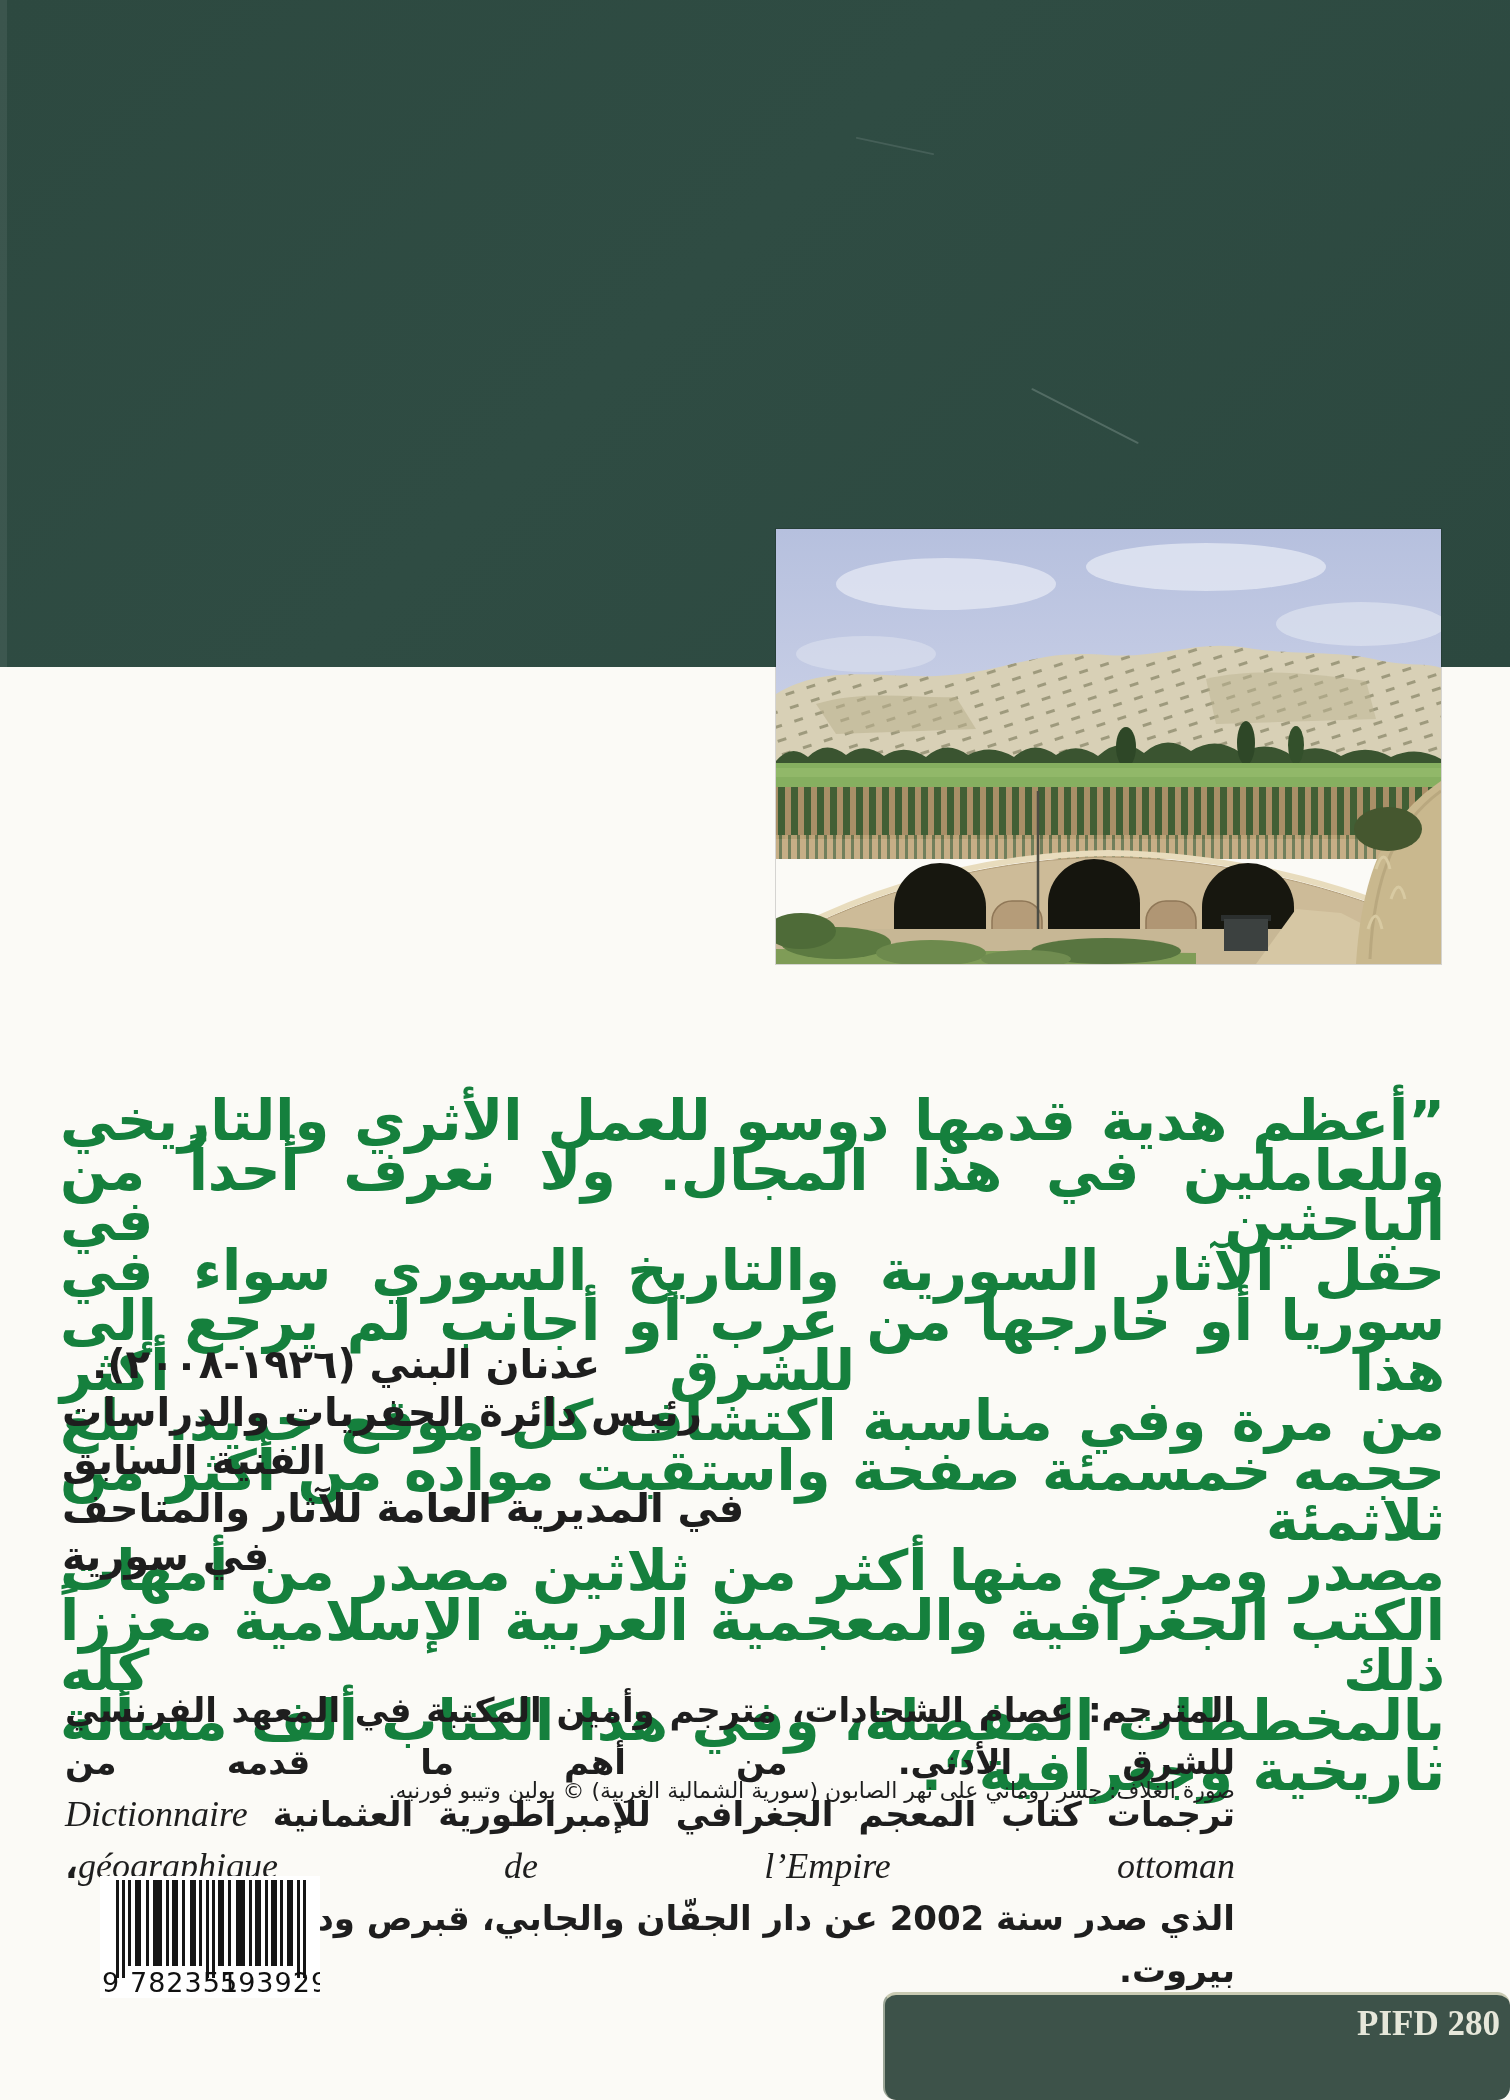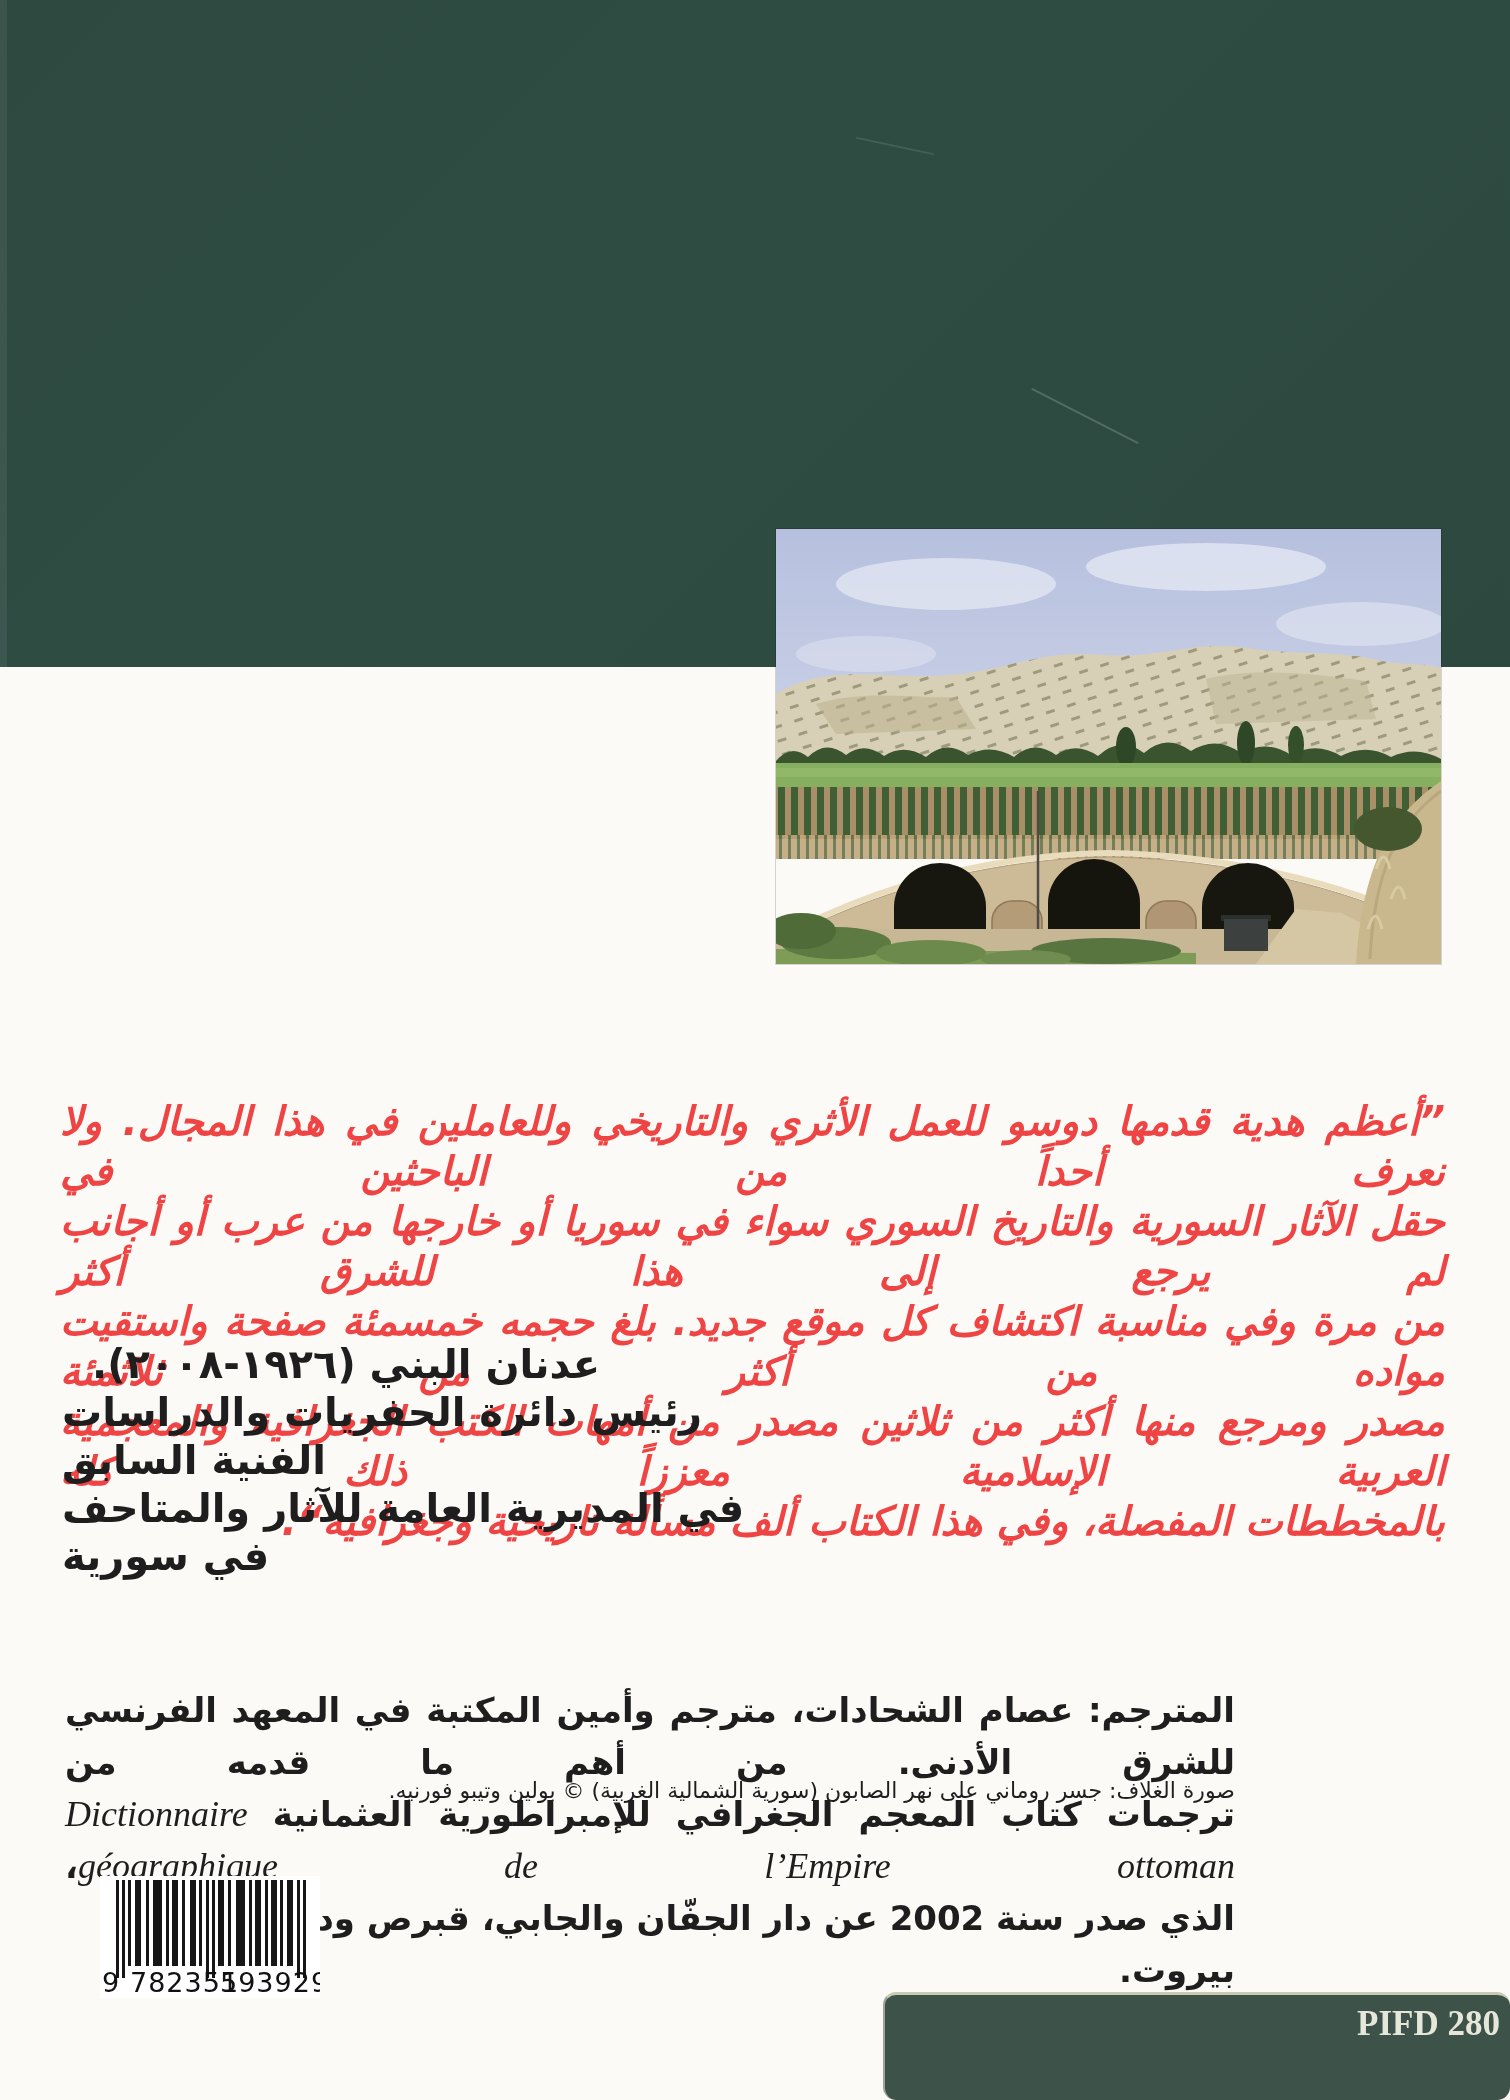--- a/index.html
+++ b/index.html
@@ -28,24 +28,23 @@
   
   .photo{
     position:absolute;left:776px;top:529px;width:665px;height:435px;
     box-shadow:0 0 0 1px rgba(0,0,0,.15);
   }
   .photo svg{display:block;width:665px;height:435px;}
   
   .quote{
     position:absolute;left:60px;top:1096px;width:1385px;
     direction:rtl;
-    font-weight:bold;color:#ef4444;
-    font-size:40px;line-height:50px;
+    font-weight:bold;color:#15803d;
+    font-size:56px;line-height:50px;
     text-align:justify;
-    font-style:italic;
   }
   .quote .q-line{text-align:justify;text-align-last:justify;white-space:normal;}
   .quote .q-line:last-child{text-align-last:auto;}
   
   .attribution{
     position:absolute;left:62px;top:1340px;width:700px;
     direction:rtl;text-align:left;
     font-weight:bold;color:#1e1e1e;
     font-size:40px;line-height:48px;
   }

